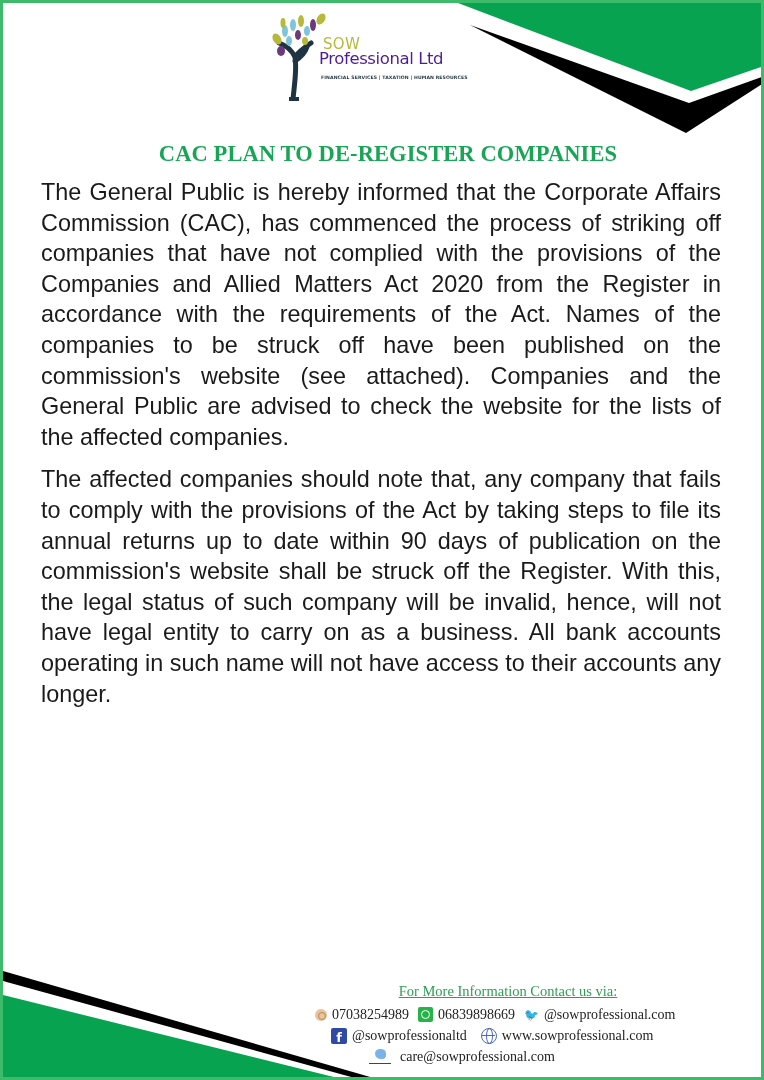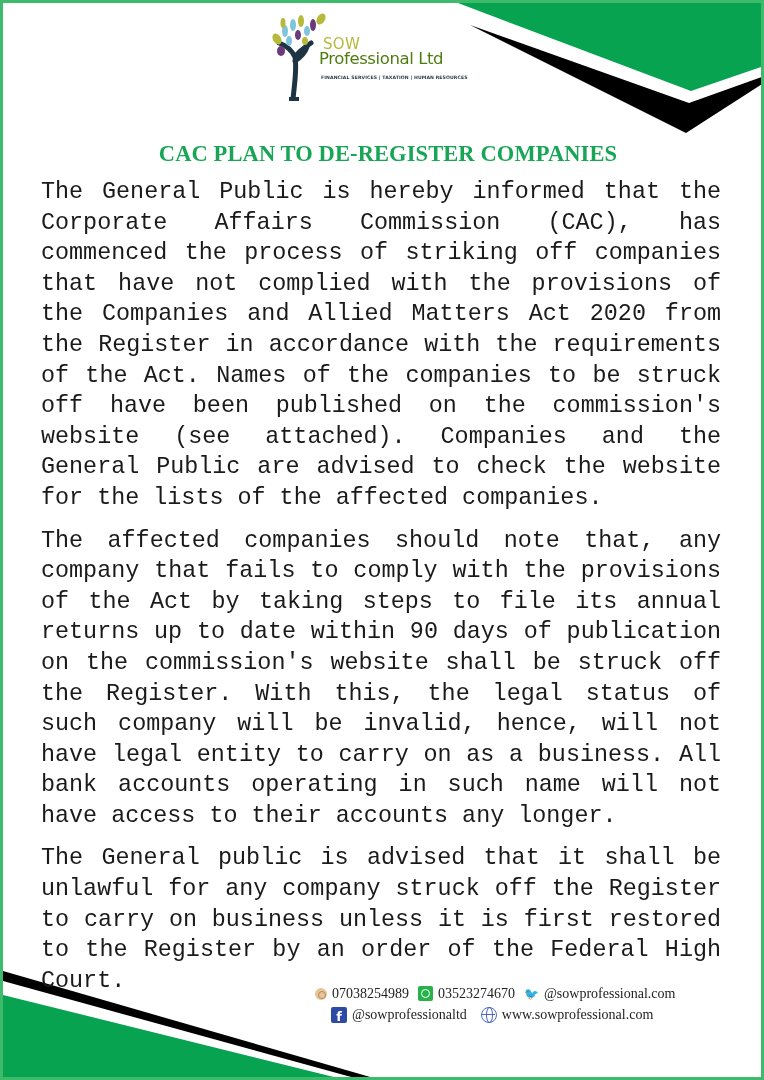--- a/index.html
+++ b/index.html
@@ -18,41 +18,41 @@
   }
   .logo-tree { position: absolute; left: 0; top: 0; }
   .logo-sow {
     position: absolute; left: 52px; top: 26px;
     font-family: "DejaVu Sans", sans-serif; font-size: 15px;
     color: #b6b93a; letter-spacing: 0.3px;
   }
   .logo-name {
     position: absolute; left: 48px; top: 40px;
     font-family: "DejaVu Sans", sans-serif; font-size: 16.5px;
-    color: #4d7c0f; letter-spacing: -0.4px; white-space: nowrap;
+    color: #4c1d95; letter-spacing: -0.4px; white-space: nowrap;
   }
   .logo-tag {
     position: absolute; left: 50px; top: 66px;
     font-family: "DejaVu Sans", sans-serif; font-size: 4.6px; font-weight: bold;
     color: #1f3442; white-space: nowrap; letter-spacing: 0.1px;
   }
 
   .title {
     position: absolute; left: 12px; right: 0; top: 138px;
     text-align: center;
     font-family: "Liberation Serif", serif; font-weight: bold;
     font-size: 22.5px; color: #19a556;
     text-decoration-thickness: 1.5px;
     text-underline-offset: 3px;
     letter-spacing: 0.1px;
   }
 
   .body {
     position: absolute; left: 38px; top: 174px; width: 680px;
-    font-family: Liberation Mono, monospace;
+    font-family: Liberation Sans, sans-serif;
     font-size: 23.4px; line-height: 30.6px; color: #1a1a1a;
   }
   .body p { text-align: justify; margin-bottom: 12px; }
 
   .contact {
     position: absolute; left: 300px; top: 980px; width: 410px;
     font-family: "Liberation Serif", serif; font-size: 14px; color: #222;
   }
   .contact-head {
     text-align: center; color: #2e9e55; text-decoration: underline;
@@ -112,46 +112,52 @@
     <span class="logo-sow">SOW</span>
     <span class="logo-name">Professional Ltd</span>
     <span class="logo-tag">FINANCIAL SERVICES | TAXATION | HUMAN RESOURCES</span>
   </div>
 
   <div class="title">CAC PLAN TO DE-REGISTER COMPANIES</div>
 
   <div class="body">
     <p>The General Public is hereby informed that the Corporate Affairs Commission (CAC), has commenced the process of striking off companies that have not complied with the provisions of the Companies and Allied Matters Act 2020 from the Register in accordance with the requirements of the Act. Names of the companies to be struck off have been published on the commission's website (see attached). Companies and the General Public are advised to check the website for the lists of the affected companies.</p>
     <p>The affected companies should note that, any company that fails to comply with the provisions of the Act by taking steps to file its annual returns up to date within 90 days of publication on the commission's website shall be struck off the Register. With this, the legal status of such company will be invalid, hence, will not have legal entity to carry on as a business. All bank accounts operating in such name will not have access to their accounts any longer.</p>
-    <p>The General public is advised that it shall be unlawful for any company struck off the Register to carry on business unless it is first restored to the Register by an order of the Federal High Court.</p>
   </div>
 
   <div class="contact">
+    <div class="contact-head">For More Information Contact us via:</div>
 
     <div class="crow" style="padding-left:12px;">
       <span class="item">
         <span class="ico ico-phone"></span>
         <span>07038254989</span>
       </span>
       <span class="item">
         <span class="ico ico-wa"></span>
-        <span>03523274670</span>
+        <span>06839898669</span>
       </span>
       <span class="item">
         <span class="ico ico-tw">🐦</span>
         <span>@sowprofessional.com</span>
       </span>
     </div>
 
     <div class="crow" style="padding-left:28px;">
       <span class="item" style="margin-right:14px;">
         <span class="ico ico-fb">f</span>
         <span style="">@sowprofessionaltd</span>
       </span>
       <span class="item">
         <span class="ico ico-web"></span>
         <span>www.sowprofessional.com</span>
       </span>
     </div>
 
+    <div class="crow" style="padding-left:66px;">
+      <span class="item">
+        <span class="ico ico-mail"></span>
+        <span style="margin-left:4px;">care@sowprofessional.com</span>
+      </span>
+    </div>
   </div>
 
 </div>
 
 </body></html>

